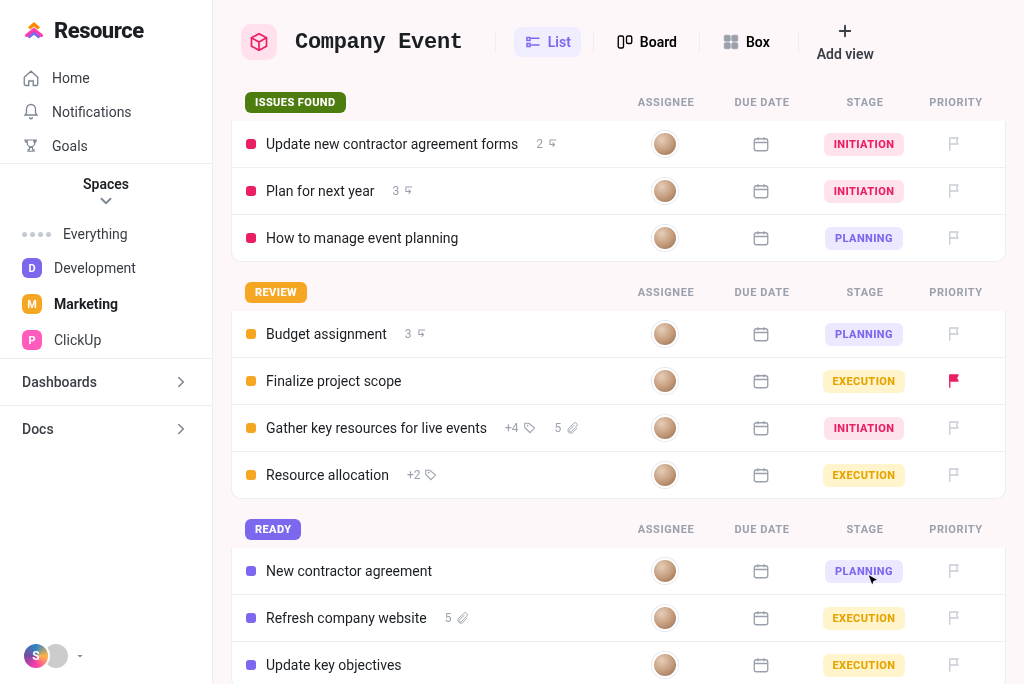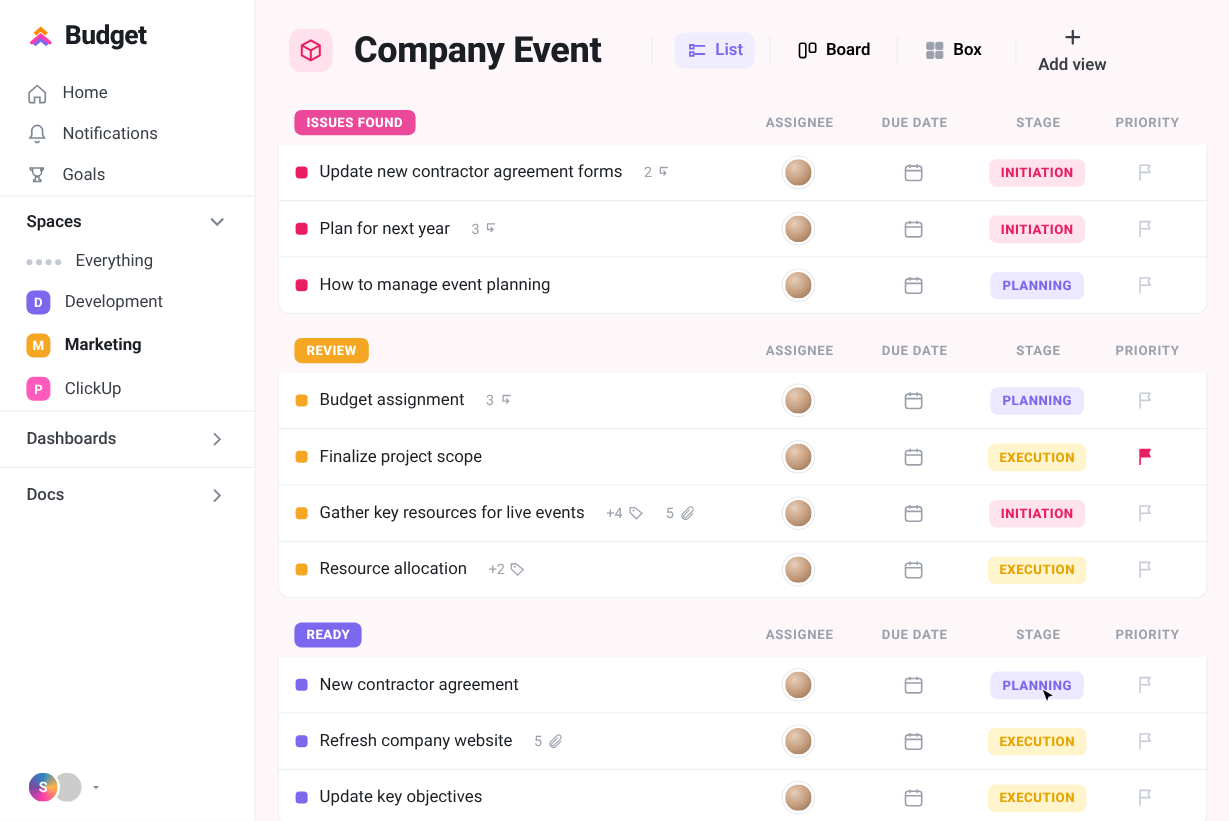--- a/index.html
+++ b/index.html
@@ -40,21 +40,21 @@
   .brand-logo { width:24px; height:24px; }
   .brand-name { font-size:22px; font-weight:800; letter-spacing:-0.5px; }
   .nav-item, .space-item, .dash-row {
     display:flex; align-items:center; gap:12px;
     padding:8px 22px; cursor:pointer;
     color:#3a3f46;
   }
   .nav-item .ico, .dash-row .ico { color:#7d8591; }
   .sec-header {
     display:flex; align-items:center; justify-content:space-between;
-    padding:12px 22px 8px; font-weight:600; border-top:1px solid var(--divider);
+    padding:12px 22px 8px; font-weight:600; border-top:1px solid var(--divider);flex-direction:column;
   }
   .space-item .chip {
     width:20px; height:20px; border-radius:6px;
     display:inline-flex; align-items:center; justify-content:center;
     font-size:11px; font-weight:700; color:#fff;
   }
   .space-item.active { font-weight:700; color:var(--ink); }
   .dash-row { justify-content:space-between; border-top:1px solid var(--divider);
               padding-top:14px; padding-bottom:14px; font-weight:500; }
   .gray-dots { display:inline-flex; gap:3px; }
@@ -69,21 +69,21 @@
   .ico { display:inline-flex; width:18px; height:18px; }
   .ico svg { width:100%; height:100%; }
   
   main { flex:1; min-width:0; display:flex; flex-direction:column; }
   .topbar {
     display:flex; align-items:center; gap:18px;
     padding:22px 28px 10px;
   }
   .proj-icon { width:36px; height:36px; border-radius:10px; background:#ffe0ec;
                display:flex; align-items:center; justify-content:center; color:#e91e63; }
-  .proj-title { font-size:30px; font-weight:800; letter-spacing:-0.3px; margin-right:24px; }
+  .proj-title { font-size:22px; font-weight:800; letter-spacing:-0.3px; margin-right:14px;font-family:Liberation Mono, monospace; }
   .view-tab {
     display:flex; align-items:center; gap:6px; padding:6px 10px; border-radius:8px;
     color:#000000; cursor:pointer;
   }
   .view-tab.active { color:var(--violet); background:#f0edff; }
   .view-tab .ico { color:inherit; }
   .vsep { width:1px; height:22px; background:var(--divider); }
   .addview { display:flex; align-items:center; gap:6px; color:#3a3f46; font-weight:600; cursor:pointer;flex-direction:column; }
   
   .scroller { overflow-y:auto; padding:0 0 24px; }
@@ -137,21 +137,21 @@
 
 <nav class="sidebar">
   <div class="brand">
     <span class="brand-logo">
       <svg viewBox="0 0 32 32">
           <path d="M6 22l10-8 10 8-4 4-6-5-6 5z" fill="#7b68ee"></path>
           <path d="M6 22l10-8 10 8" fill="none" stroke="#ff3cac" stroke-width="4" stroke-linecap="round"></path>
           <path d="M16 4l8 7-3 3-5-4-5 4-3-3z" fill="#ff8a00"></path>
         </svg>
     </span>
-    <span class="brand-name">Budget</span>
+    <span class="brand-name">Resource</span>
   </div>
 
   <div id="nav-items">
       <div class="nav-item">
       <span class="ico">
         <svg viewBox="0 0 24 24">
             <use href="#i-home"></use>
           </svg>
         </span>
       <span>Home</span>
@@ -284,21 +284,21 @@
             <path d="M12 5v14M5 12h14"></path>
           </svg>
       </span>
       <span>Add view</span>
     </div>
   </div>
 
   <div class="scroller" id="groups">
       <section class="group">
        <div class="group-head">
-         <span class="group-pill" style="background:#ec4899">ISSUES FOUND</span>
+         <span class="group-pill" style="background:#4d7c0f">ISSUES FOUND</span>
          <span class="col-h">ASSIGNEE</span>
          <span class="col-h">DUE DATE</span>
          <span class="col-h">STAGE</span>
          <span class="col-h">PRIORITY</span>
        </div>
 
       <div class="task">
         <div class="task-left">
           <span class="sq" style="background:#e91e63"></span>
           <span class="tname">Update new contractor agreement forms</span>

